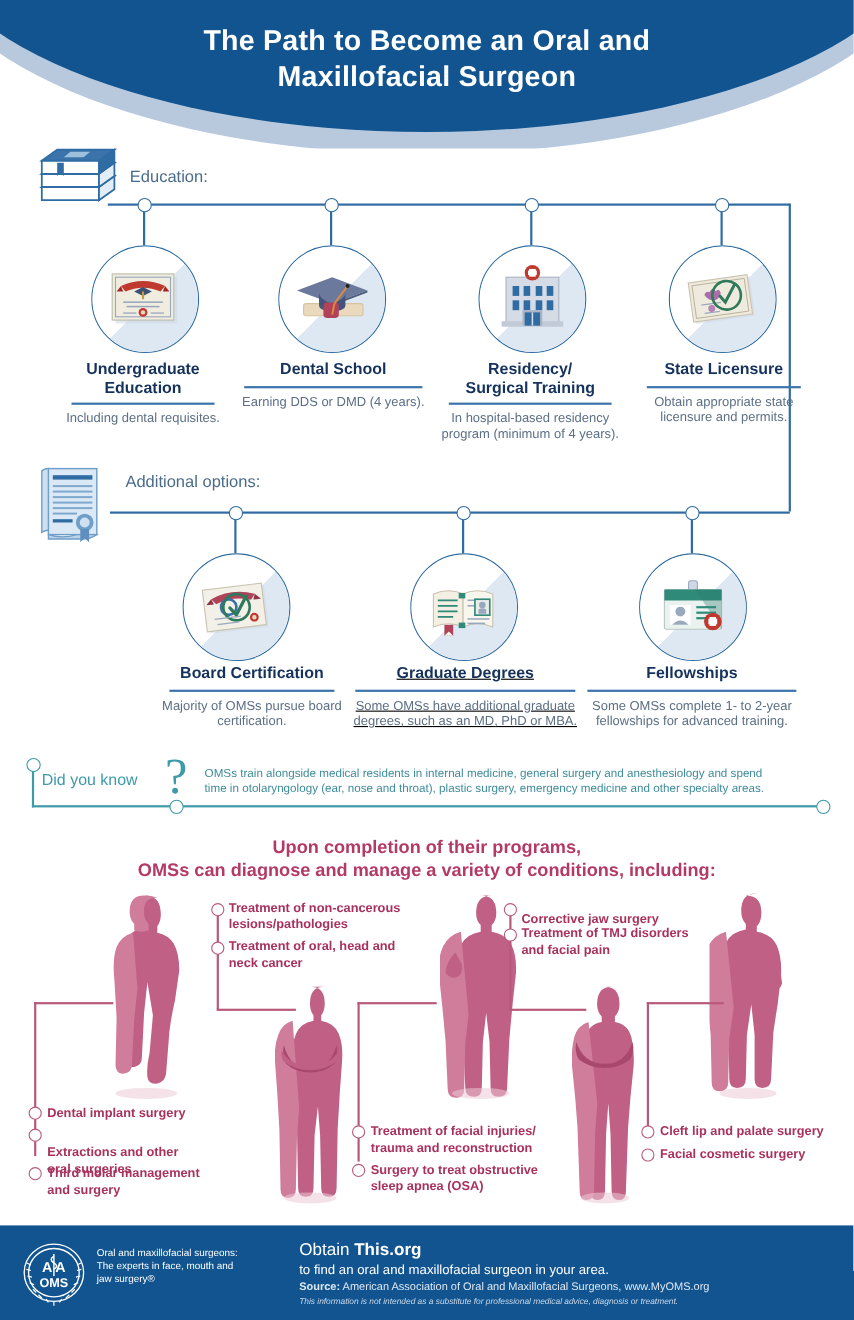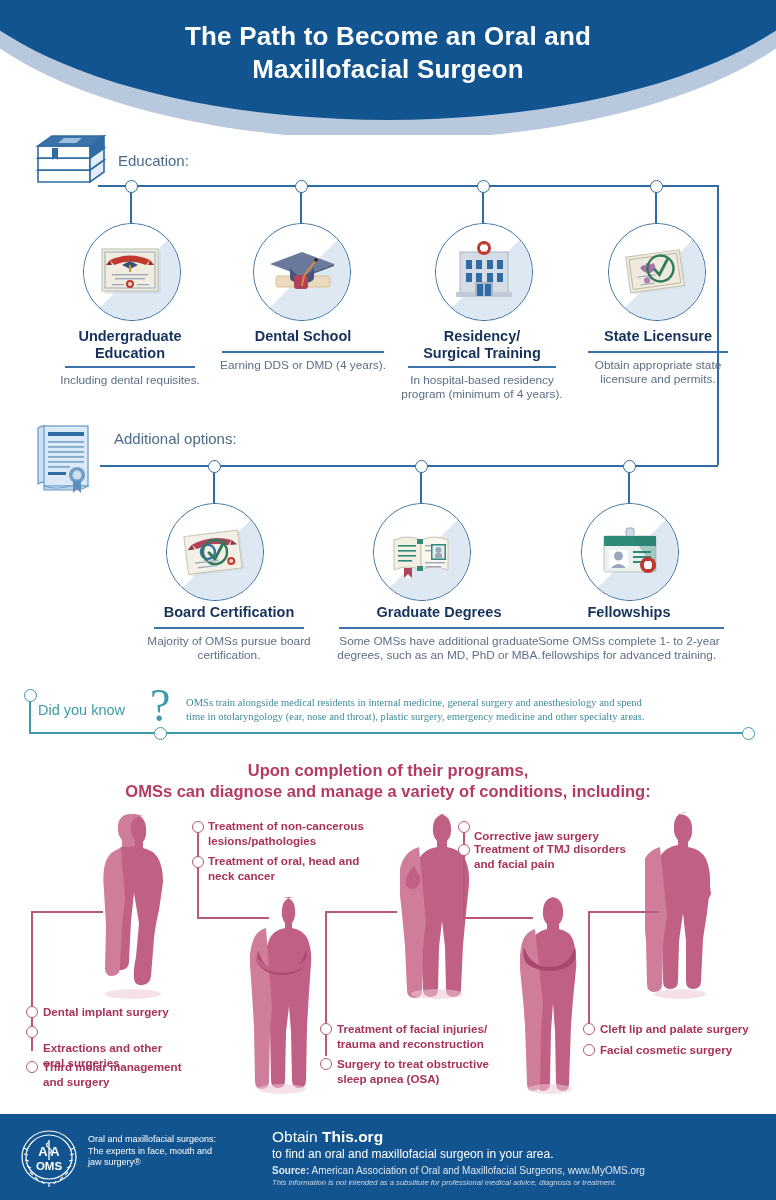--- a/index.html
+++ b/index.html
@@ -290,21 +290,21 @@
     <rect x="57" y="40" width="15" height="16" fill="#2f8a7a"></rect>
     <rect x="58.5" y="41.5" width="12" height="13" fill="#e8ece8"></rect>
     <circle cx="64.5" cy="46" r="3" fill="#9aa8bd"></circle>
     <path d="M61 50 q3.5 -2 7 0 l0 4 l-7 0 z" fill="#9aa8bd"></path>
     <rect x="30" y="64" width="8" height="10" fill="#b0425a"></rect>
     <polygon points="30,74 34,70 38,74" fill="#f9f6ee"></polygon>
     <rect x="43" y="35" width="6" height="5" fill="#2f8a7a"></rect>
     <rect x="43" y="62" width="6" height="5" fill="#2f8a7a"></rect>
   </svg>
 </div>
-<div class="step" style="left:336px;top:604px;width:206px;">
+<div class="step" style="left:320px;top:604px;width:206px;text-decoration:underline;">
   <div class="step-title">
     <span>Graduate Degrees</span>
   </div>
   <div class="rule" style="width:200px;margin-top:6px;"></div>
   <div class="step-desc">Some OMSs have additional graduate degrees, such as an MD, PhD or MBA.</div>
 </div>
 
 <div class="circ" style="left:581px;top:503px;">
   <div class="circ-in"></div>
   <svg viewBox="0 0 96 96" width="96" height="96" style="position:absolute;left:0;top:0;">
@@ -334,21 +334,21 @@
 </div>
 
 <div class="dyk-wrap">
   <div class="tl" style="left:29px;top:10px;width:1.6px;height:38px;"></div>
   <div class="tl" style="left:29px;top:46px;width:718px;height:1.6px;"></div>
   <div class="tnode" style="left:24px;top:3px;"></div>
   <div class="tnode" style="left:154px;top:41px;"></div>
   <div class="tnode" style="left:742px;top:41px;"></div>
   <div class="dyk-text" style="left:38px;top:16px;">Did you know</div>
   <div class="qmark" style="left:150px;top:-3px;">?</div>
-  <div class="dyk-body" style="left:186px;top:10px;width:566px;font-family:Liberation Serif, serif;">
+  <div class="dyk-body" style="left:186px;top:10px;width:566px;">
     <div>OMSs train alongside medical residents in internal medicine, general surgery and anesthesiology and spend</div>
     <div>time in otolaryngology (ear, nose and throat), plastic surgery, emergency medicine and other specialty areas.</div>
   </div>
 </div>
 
 <div class="cond-title">
   <div>Upon completion of their programs,</div>
   <div>OMSs can diagnose and manage a variety of conditions, including:</div>
 </div>
 

